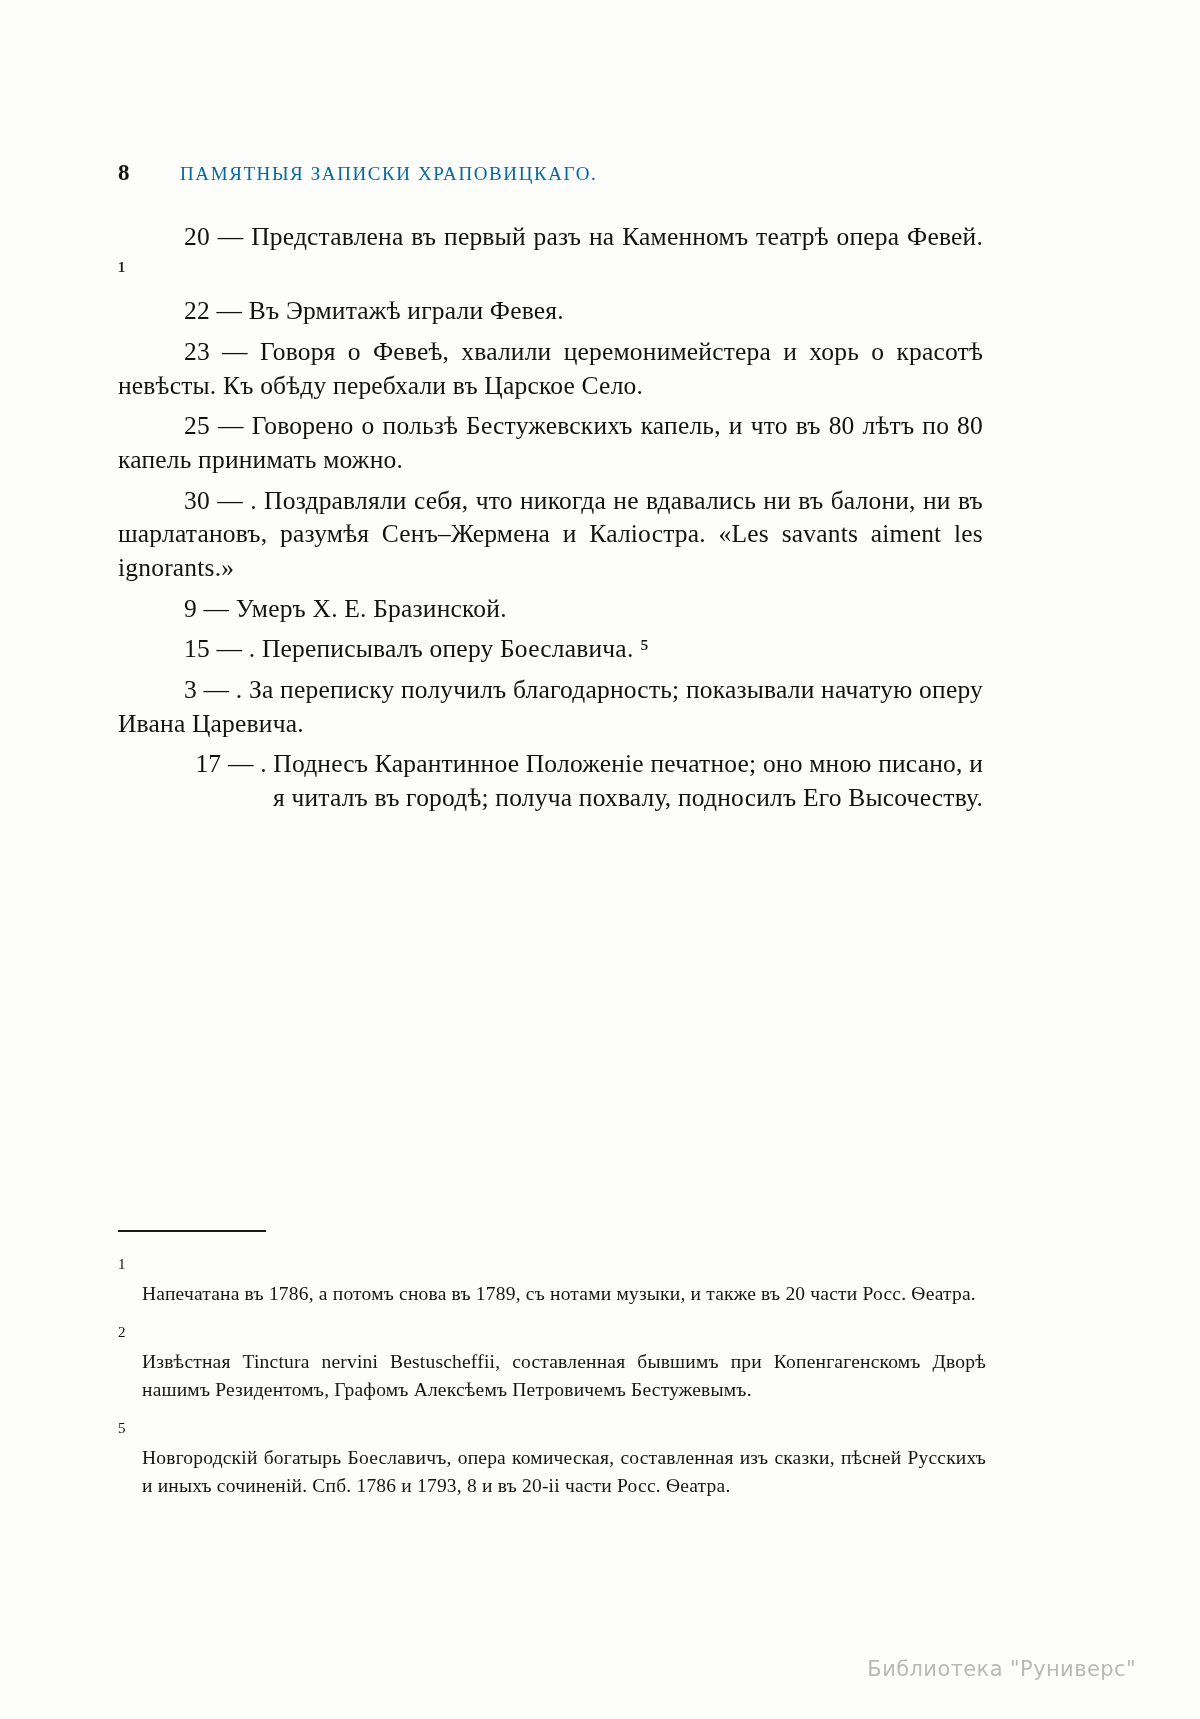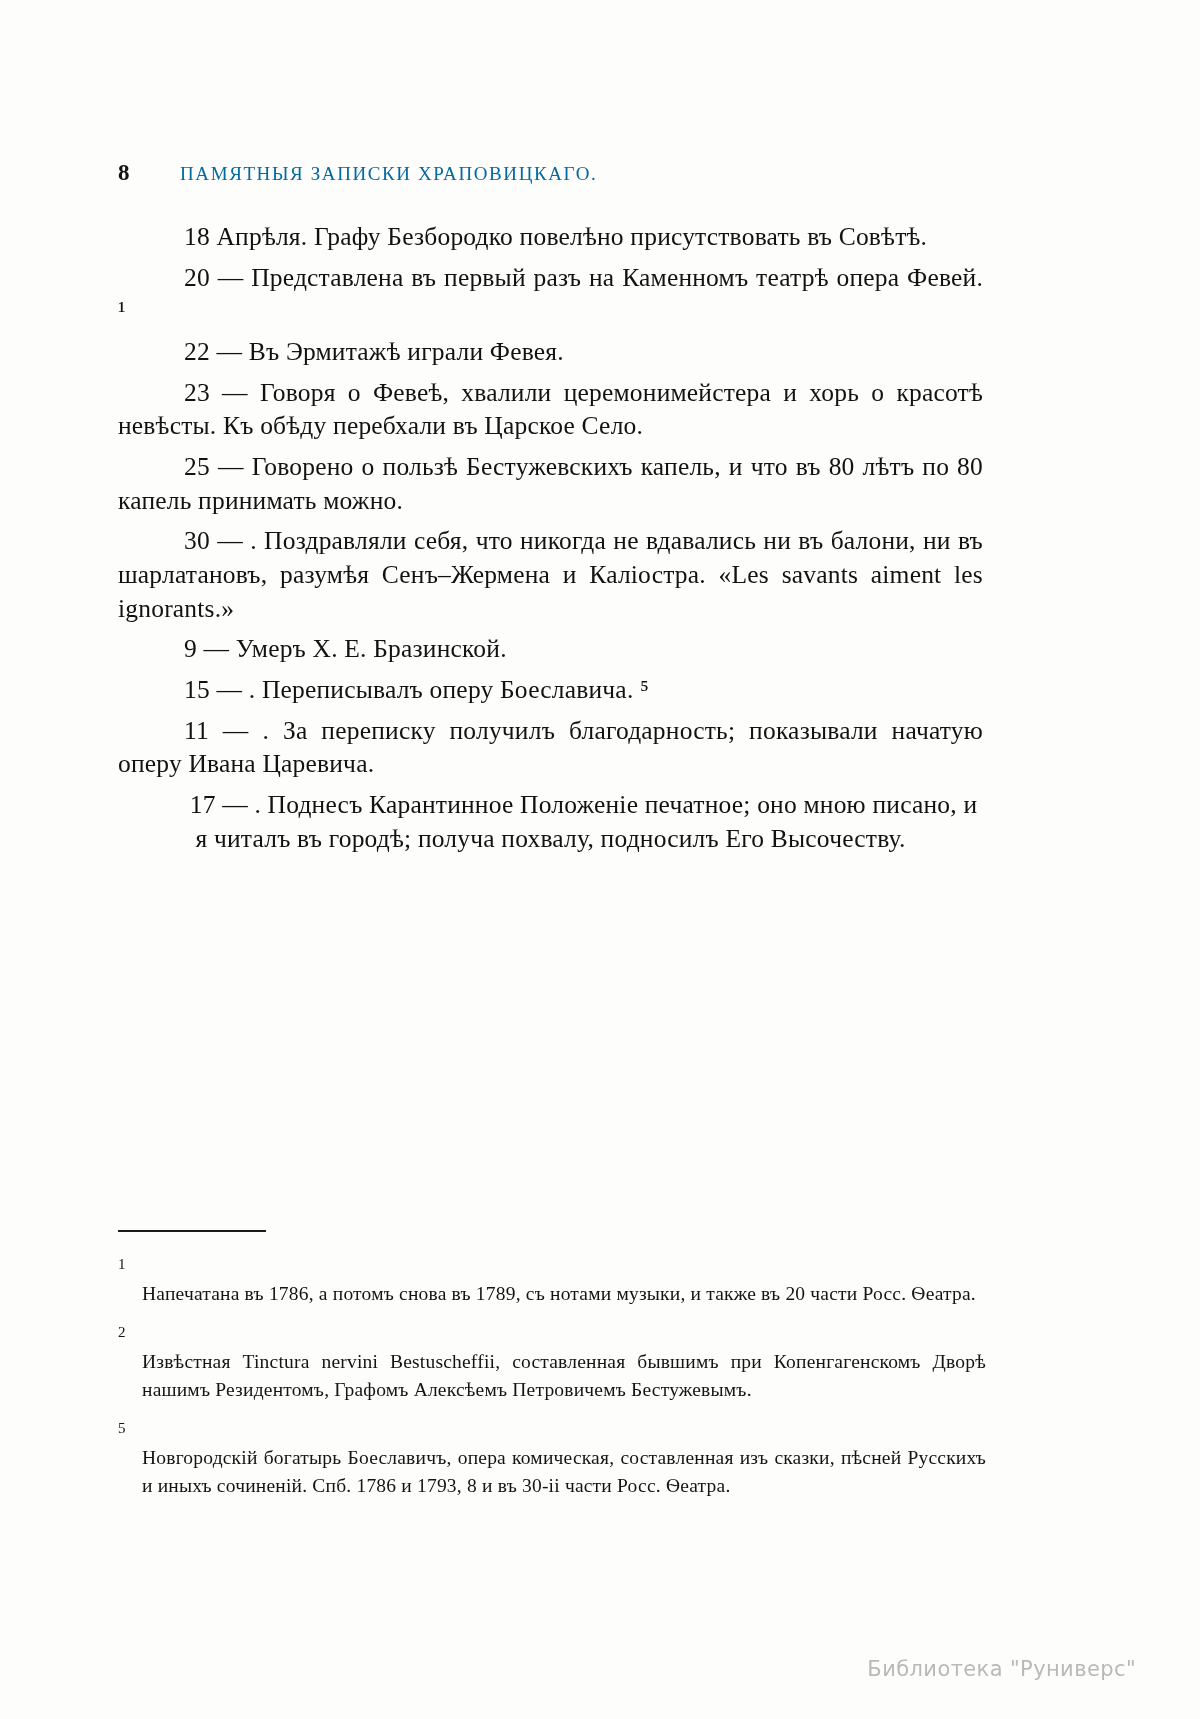--- a/index.html
+++ b/index.html
@@ -51,21 +51,21 @@
     font-size: 25.5px;
     line-height: 1.32;
     text-align: justify;
     text-justify: inter-word;
     margin: 0 0 7px 0;
     text-indent: 66px;
     color: #121212;
     letter-spacing: 0.2px;
   }
   .entry:last-of-type {
-    text-align: center;
+    text-align: right;
   }
   .rule {
     position: absolute;
     left: 118px;
     top: 1230px;
     width: 148px;
     height: 0;
     border-top: 2px solid #1a1a1a;
   }
   .notes {
@@ -108,45 +108,44 @@
 
 <div class="page">
 
   <div class="content">
 
     <div class="header-row">
       <div class="folio">8</div>
       <div class="running-head">ПАМЯТНЫЯ ЗАПИСКИ ХРАПОВИЦКАГО.</div>
     </div>
 
-    <p class="entry">18 Апрѣля.  Графу Безбородко повелѣно присутствовать въ Совѣтѣ.</p>
     <p class="entry">20 —   Представлена въ первый разъ на Каменномъ театрѣ опера Февей. ¹</p>
     <p class="entry">22 —   Въ Эрмитажѣ играли Февея.</p>
     <p class="entry">23 —   Говоря о Февеѣ, хвалили церемонимейстера и хорь о красотѣ невѣсты. Къ обѣду перебхали въ Царское Село.</p>
     <p class="entry">25 —   Говорено о пользѣ Бестужевскихъ капель,   и что въ 80 лѣтъ по 80 капель принимать можно.</p>
     <p class="entry">30 — .  Поздравляли себя, что никогда не вдавались ни въ балони, ни въ шарлатановъ, разумѣя Сенъ–Жермена и Каліостра. «Les savants aiment les ignorants.»</p>
     <p class="entry">9 —   Умеръ Х. Е. Бразинской.</p>
     <p class="entry">15 — .  Переписывалъ оперу Боеславича. ⁵</p>
-    <p class="entry">11 — .  За переписку получилъ благодарность; показывали начатую оперу Ивана Царевича.</p>
+    <p class="entry">3 — .  За переписку получилъ благодарность; показывали начатую оперу Ивана Царевича.</p>
     <p class="entry">17 — .  Поднесъ Карантинное Положеніе печатное; оно мною писано, и я читалъ въ городѣ; получа похвалу, подносилъ Его Высочеству.</p>
 
   </div>
 
   <div class="rule"></div>
 
   <div class="notes">
     <div class="note">
       <div class="note-mark">1</div>
       <div class="note-body">Напечатана въ 1786, а потомъ снова въ 1789, съ нотами музыки, и также въ 20 части Росс. Ѳеатра.</div>
     </div>
     <div class="note">
       <div class="note-mark">2</div>
       <div class="note-body">Извѣстная Tinctura nervini Bestuscheffii, составленная бывшимъ при Копенгагенскомъ Дворѣ нашимъ Резидентомъ, Графомъ Алексѣемъ Петровичемъ Бестужевымъ.</div>
     </div>
     <div class="note">
       <div class="note-mark">5</div>
-      <div class="note-body">Новгородскій богатырь Боеславичъ, опера комическая, составленная изъ сказки, пѣсней Русскихъ и иныхъ сочиненій. Спб. 1786 и 1793, 8 и въ 30-ii части Росс. Ѳеатра.</div>
+      <div class="note-body">Новгородскій богатырь Боеславичъ, опера комическая, составленная изъ сказки, пѣсней Русскихъ и иныхъ сочиненій. Спб. 1786 и 1793, 8 и въ 20-ii части Росс. Ѳеатра.</div>
     </div>
   </div>
 
   <div class="watermark">Библиотека "Руниверс"</div>
 
 </div>
 
 </body></html>

